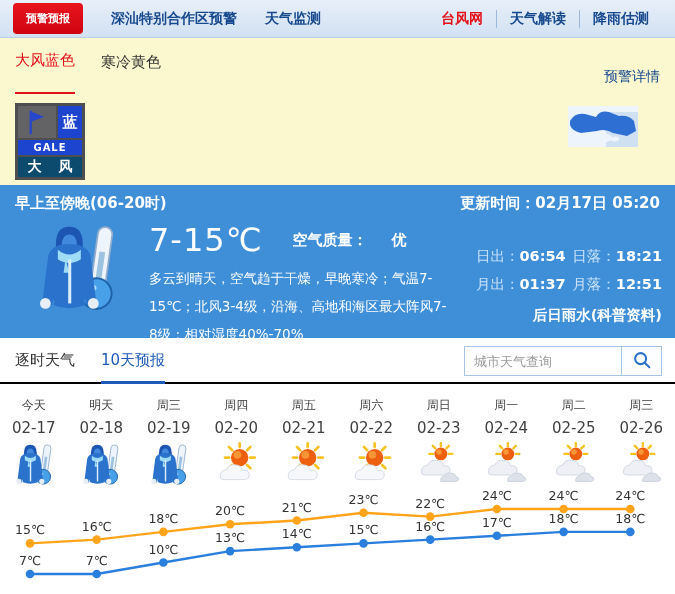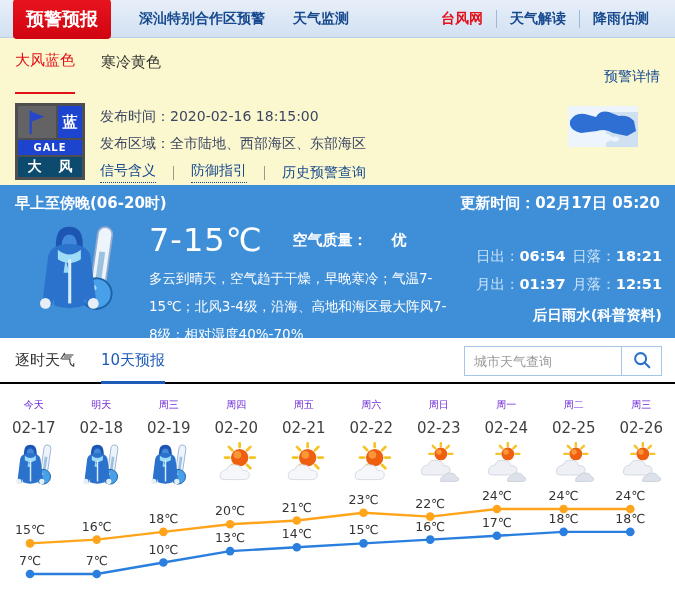--- a/index.html
+++ b/index.html
@@ -2,21 +2,21 @@
 <html><head>
 <meta charset="utf-8">
 <style>
   * { margin:0; padding:0; box-sizing:border-box; }
   body { font-family:"DejaVu Sans","Liberation Sans",sans-serif; background:#fff; }
   .page { width:675px; height:594px; overflow:hidden; background:#fff; position:relative; }
 
   
   .topnav { height:38px; background:linear-gradient(#e7eff9,#d2e1f2); border-bottom:1px solid #b7cfe9;
             display:flex; align-items:center; padding:0 13px; }
-  .nav-btn { background:linear-gradient(#e8141e,#cf0410); color:#fff; font-weight:bold; font-size:18px;
+  .nav-btn { background:linear-gradient(#e8141e,#cf0410); color:#fff; font-weight:bold; font-size:11px;
              padding:8px 13px; border-radius:4px; cursor:pointer; }
   .nav-link { color:#17498f; font-weight:bold; font-size:14px; margin-left:28px; cursor:pointer; text-decoration:none; }
   .nav-right { margin-left:auto; display:flex; align-items:center; }
   .nav-right .nav-link { margin-left:0; padding:0 13px; }
   .nav-right .nav-link + .nav-link { border-left:1px solid #9db9da; }
   .nav-link.red { color:#e3101a; }
 
   
   .warning { background:#fbf8cf; height:147px; }
   .warn-tabs { display:flex; align-items:flex-end; padding:13px 15px 0; }
@@ -68,21 +68,21 @@
   .search input { width:156px; height:28px; border:none; outline:none; padding:0 9px; font-size:13px; color:#333;
                   font-family:inherit; }
   .search input::placeholder { color:#9a9a9a; }
   .search button { width:40px; height:28px; background:#fdfeff; border:none; border-left:1px solid #a5c6e6;
                    cursor:pointer; display:flex; align-items:center; justify-content:center; }
 
   
   .days { display:grid; grid-template-columns:repeat(10,1fr); text-align:center; padding-top:10px;
           height:106px; background:#fff; }
   .day-col { cursor:pointer; }
-  .day-name { font-size:10px; color:#6d28d9; height:22px; line-height:22px; }
+  .day-name { font-size:12px; color:#404040; height:22px; line-height:22px; }
   .day-name.weekend { font-weight:normal; }
   .day-date { font-size:15px; color:#404040; height:24px; line-height:24px; }
   .day-ico { height:48px; display:flex; align-items:center; justify-content:center; }
 
   .chart-wrap { height:104px; background:#fff; }
 </style>
 </head>
 <body>
 
 <div class="page">
@@ -110,35 +110,20 @@
           <div class="gs-flagcell">
             <svg width="26" height="27" viewBox="0 0 26 30">
               <line x1="6" y1="2" x2="6" y2="28" stroke="#2646cc" stroke-width="2.5"></line>
               <path d="M7 3 L21 8.5 L7 14 Z" fill="#2646cc"></path>
             </svg>
           </div>
           <div class="gs-bluecell">蓝</div>
         </div>
         <div class="gs-gale">GALE</div>
         <div class="gs-name">大 风</div>
-      </div>
-      <div class="alert-info">
-        <div class="row">
-          <span>发布时间：</span><span>2020-02-16 18:15:00</span>
-        </div>
-        <div class="row">
-          <span>发布区域：</span><span>全市陆地、西部海区、东部海区</span>
-        </div>
-        <div class="alert-links">
-          <a class="alert-link dotted">信号含义</a>
-          <span class="vbar"></span>
-          <a class="alert-link dotted">防御指引</a>
-          <span class="vbar"></span>
-          <a class="alert-link">历史预警查询</a>
-        </div>
       </div>
       <div class="mini-map">
         <svg width="70" height="41" viewBox="0 0 70 41">
           <rect width="70" height="41" fill="#eef4fb"></rect>
           <rect x="38" y="6" width="32" height="35" fill="#cfe0f2"></rect>
           <path d="M2 15 Q7 6 17 8 L28 11 Q32 4 41 6 L51 10 Q61 9 66 15 L68 25 L59 30 L45 27 Q37 22 29 25 L13 27 Q4 25 2 19 Z" fill="#2e6fd4"></path>
           <ellipse cx="35" cy="32" rx="9" ry="4.5" fill="#eef4fb"></ellipse>
           <ellipse cx="47" cy="33" rx="4" ry="2.5" fill="#eef4fb"></ellipse>
         </svg>
       </div>

